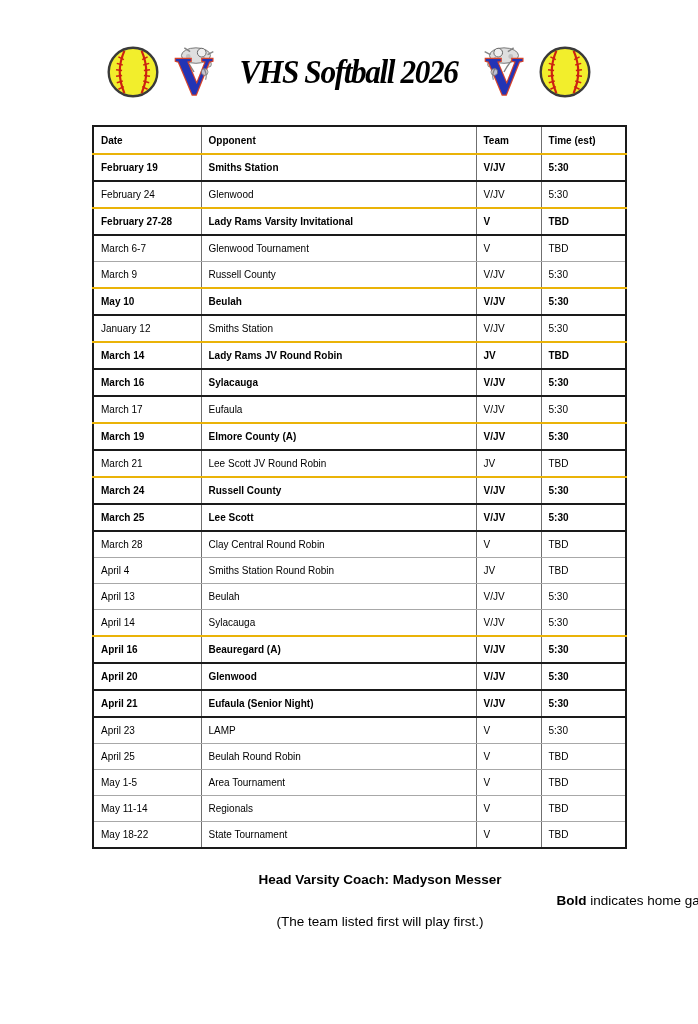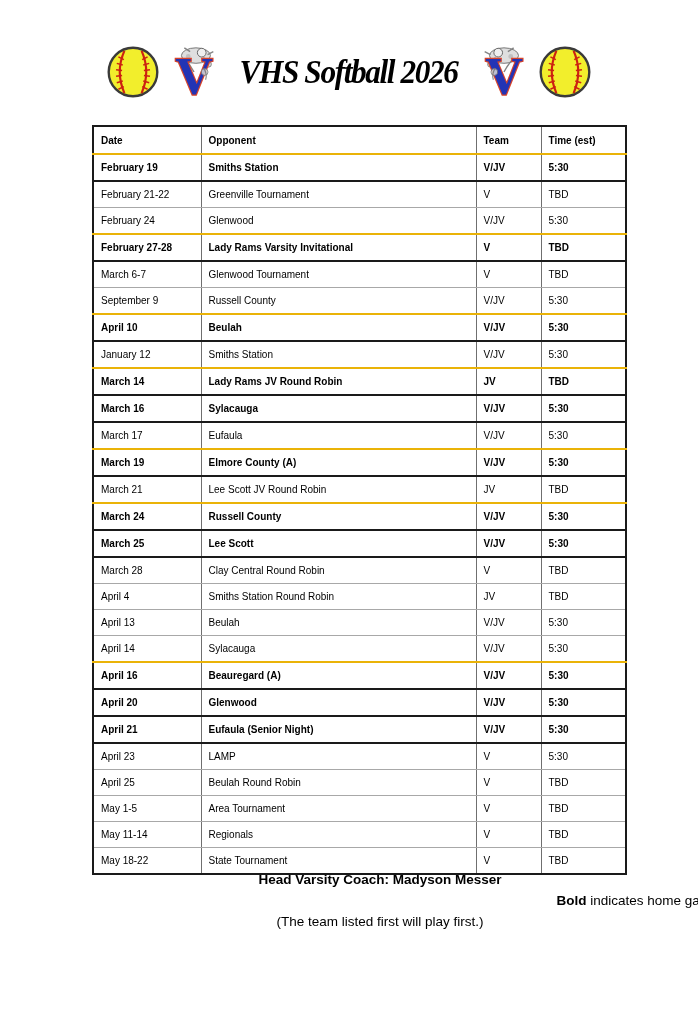--- a/index.html
+++ b/index.html
@@ -160,51 +160,45 @@
         </tr>
     </thead>
     <tbody>
         <tr class="bold">
           <td>February 19</td>
           <td>Smiths Station</td>
           <td>V/JV</td>
           <td>5:30</td>
         </tr>
         <tr>
-          <td>February 21-22</td>
-          <td>Greenville Tournament</td>
-          <td>V</td>
-          <td>TBD</td>
-        </tr>
-        <tr>
           <td>February 24</td>
           <td>Glenwood</td>
           <td>V/JV</td>
           <td>5:30</td>
         </tr>
         <tr class="bold">
           <td>February 27-28</td>
           <td>Lady Rams Varsity Invitational</td>
           <td>V</td>
           <td>TBD</td>
         </tr>
         <tr>
           <td>March 6-7</td>
           <td>Glenwood Tournament</td>
           <td>V</td>
           <td>TBD</td>
         </tr>
         <tr>
-          <td>September 9</td>
+          <td>March 9</td>
           <td>Russell County</td>
           <td>V/JV</td>
           <td>5:30</td>
         </tr>
         <tr class="bold">
-          <td>April 10</td>
+          <td>May 10</td>
           <td>Beulah</td>
           <td>V/JV</td>
           <td>5:30</td>
         </tr>
         <tr>
           <td>January 12</td>
           <td>Smiths Station</td>
           <td>V/JV</td>
           <td>5:30</td>
         </tr>

